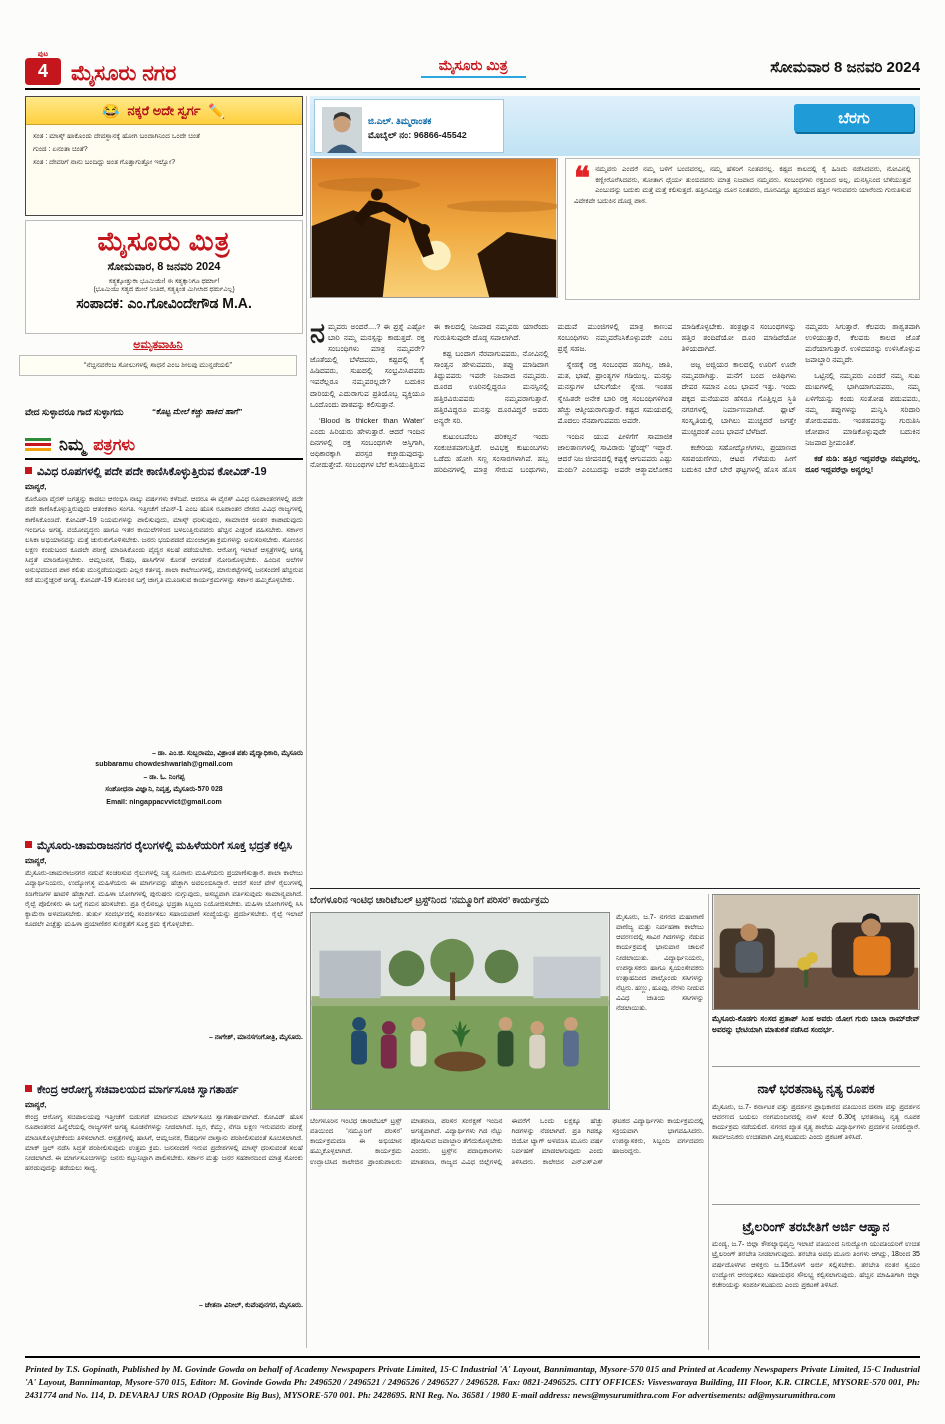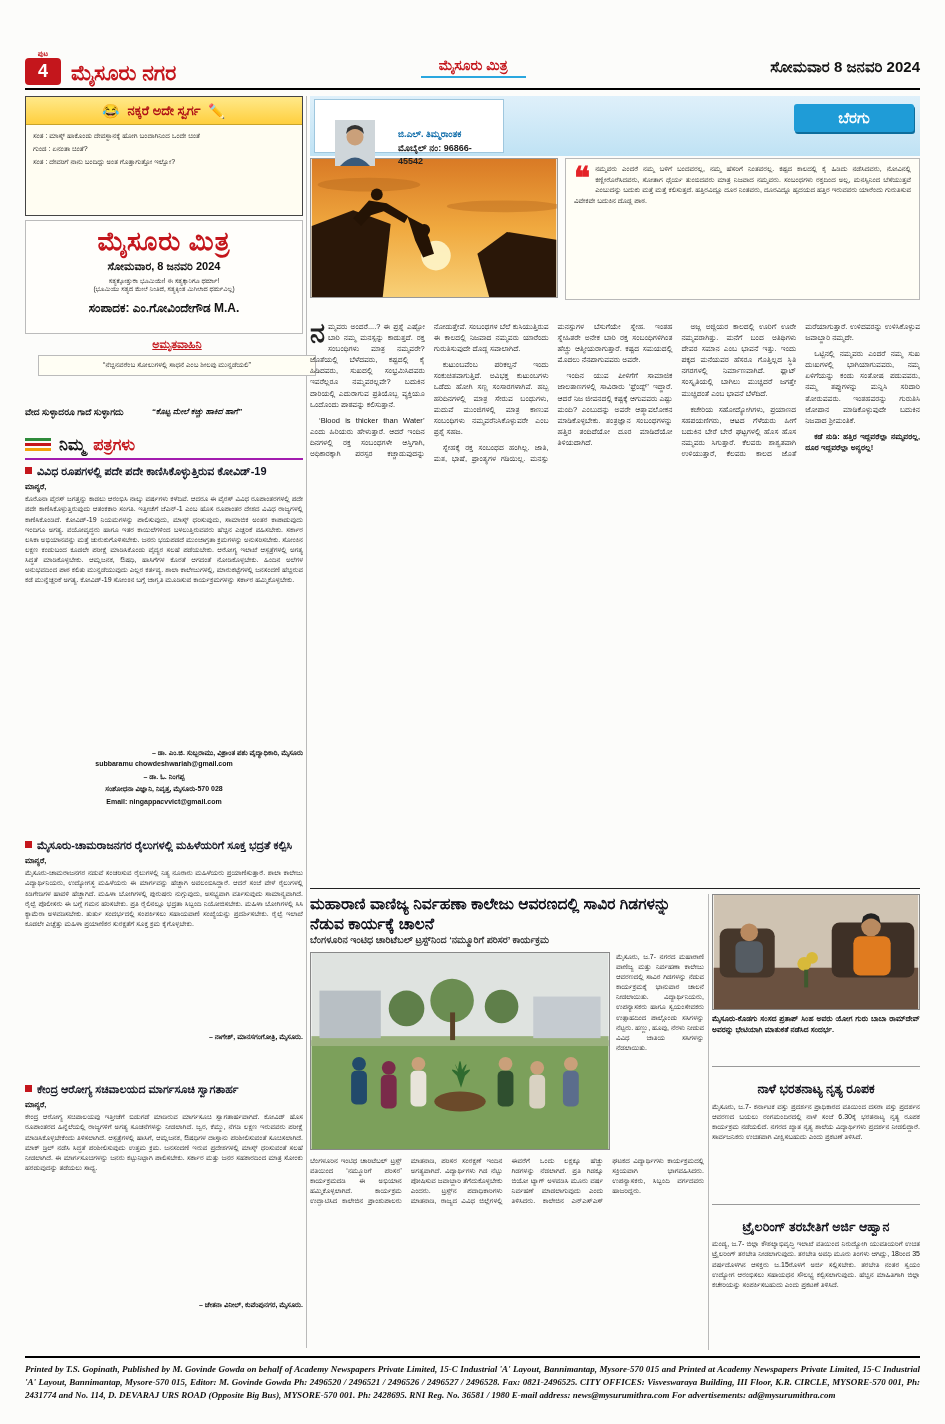--- a/index.html
+++ b/index.html
@@ -27,48 +27,48 @@
   .joke-title{font-size:13px;font-weight:bold;color:#b01116}
   .joke-emoji{font-size:14px}
   .joke-body{padding:5px 7px;font-size:7px;line-height:1.6;text-align:left}
   .joke-body div{margin-bottom:2px}
 
   .mhbox{left:25px;top:220px;width:278px;height:114px;border:1px solid #bbb;text-align:center;padding-top:6px;background:#fffefb}
   .mh-title{font-family:"Liberation Serif",serif;font-size:26px;font-weight:bold;color:#c4161c;letter-spacing:1px}
   .mh-date{font-size:11px;font-weight:bold;margin-top:3px}
   .mh-motto{font-size:6.5px;margin-top:4px;color:#222}
   .mh-motto2{font-size:6.5px;color:#222}
-  .mh-editor{font-size:12px;font-weight:bold;margin-top:8px}
-
-  .amr{left:38px;top:338px;width:278px;height:54px;text-align:center}
+  .mh-editor{font-size:14px;font-weight:bold;margin-top:2px}
+
+  .amr{left:19px;top:338px;width:278px;height:54px;text-align:center}
   .amr-label{font-size:11px;font-weight:bold;color:#c4161c;text-decoration:underline}
   .amr-quote{font-size:7px;margin-top:4px;border:1px solid #bbb;padding:4px 6px;line-height:1.5;background:#fffef4}
 
   .prov{left:25px;top:394px;width:278px;height:36px;display:flex;gap:8px;align-items:center}
   .prov-title{font-size:9px;font-weight:bold;width:44%;line-height:1.35}
   .prov-quote{font-size:8px;font-weight:bold;font-style:italic;width:56%;line-height:1.35}
 
-  .letters-head{left:25px;top:434px;width:278px;height:26px;display:flex;align-items:center;gap:8px;border-bottom:2px solid #a21caf;padding-bottom:3px}
+  .letters-head{left:25px;top:434px;width:278px;height:26px;display:flex;align-items:center;gap:8px;border-bottom:2px solid #000000;padding-bottom:3px}
   .stripes{display:flex;flex-direction:column;gap:2px}
   .stripes span{display:block;width:26px;height:3px}
   .lh-w1{font-size:16px;font-weight:bold;color:#111}
   .lh-w2{font-size:16px;font-weight:bold;color:#c4161c}
 
   .letter{left:25px;width:278px;overflow:hidden}
   .letter-head{display:flex;gap:5px;font-size:11px;font-weight:bold;line-height:1.3;color:#10121f}
   .sq{flex:0 0 auto;width:7px;height:7px;background:#c4161c;margin-top:3px}
   .salut{font-size:7.5px;font-weight:bold;margin:4px 0 2px}
   .t7{font-size:7px;line-height:1.45;text-align:justify}
   .sig{font-size:7px;font-weight:bold;text-align:right;margin-top:3px}
   .sig-extra{font-size:7px;font-weight:bold;text-align:center;line-height:1.5;margin-top:2px}
 
   
   .opinion{left:310px;top:96px;width:610px;height:788px;overflow:hidden}
   .op-strip{position:relative;height:60px;background:linear-gradient(#dff0fa,#bfe2f4)}
-  .author-card{position:absolute;left:4px;top:3px;width:190px;height:54px;background:#fff;border:1px solid #9fc7de;display:flex;gap:23px;padding:20px}
+  .author-card{position:absolute;left:4px;top:3px;width:190px;height:54px;background:#fff;border:1px solid #9fc7de;display:flex;gap:6px;padding:7px}
   .author-photo{width:40px;height:46px;flex:0 0 auto}
   .author-meta{font-size:9px;line-height:1.5;padding-top:8px}
   .author-name{color:#0b6aa8;font-weight:bold}
   .author-mobile{font-weight:bold;color:#222}
   .kicker{position:absolute;right:6px;top:8px;width:120px;height:28px;background:#1f9cd7;color:#fff;font-size:15px;font-weight:bold;display:flex;align-items:center;justify-content:center;border-radius:3px;box-shadow:1px 2px 0 #0d6d9c}
   .op-headline{height:50px;display:flex;align-items:center;justify-content:center;font-size:33px;font-weight:bold;color:#e42328}
   .op-media{display:flex;height:142px;gap:7px;margin-top:2px}
   .op-img{width:248px;height:140px;flex:0 0 auto;border:1px solid #999}
   .op-quote{flex:1;border:1px solid #b9b9b9;background:#fffef6;padding:5px 8px;position:relative}
   .qmark{font-size:30px;color:#e42328;line-height:0.8;float:left;margin:2px 5px 0 0;font-family:"Liberation Serif",serif;font-weight:bold}
@@ -234,33 +234,33 @@
         <path d="M97 58 L112 66 L119 80 L124 96 L113 100 L105 83 Z" fill="#241305"></path>
       </svg>
       <div class="op-quote">
         <span class="qmark">❝</span>
         <p>ನಮ್ಮವರು ಎಂದರೆ ನಮ್ಮ ಬಳಿಗೆ ಬಂದವರಲ್ಲ, ನಮ್ಮ ಹೆಸರಿಗೆ ನಿಂತವರಲ್ಲ. ಕಷ್ಟದ ಕಾಲದಲ್ಲಿ ಕೈ ಹಿಡಿದು ನಡೆಸಿದವರು, ನೋವಿನಲ್ಲಿ ಕಣ್ಣೀರೊರೆಸಿದವರು, ಸೋತಾಗ ಧೈರ್ಯ ತುಂಬಿದವರು ಮಾತ್ರ ನಿಜವಾದ ನಮ್ಮವರು. ಸಂಬಂಧಗಳು ರಕ್ತದಿಂದ ಅಲ್ಲ, ಮನಸ್ಸಿನಿಂದ ಬೆಸೆಯುತ್ತವೆ ಎಂಬುದನ್ನು ಬದುಕು ಮತ್ತೆ ಮತ್ತೆ ಕಲಿಸುತ್ತದೆ. ಹತ್ತಿರವಿದ್ದೂ ದೂರ ನಿಂತವರು, ದೂರವಿದ್ದೂ ಹೃದಯದ ಹತ್ತಿರ ಇರುವವರು ಯಾರೆಂದು ಗುರುತಿಸುವ ವಿವೇಕವೇ ಬದುಕಿನ ದೊಡ್ಡ ಪಾಠ.</p>
       </div>
     </div>
     <div class="op-body">
       <p class="first">ನಮ್ಮವರು ಅಂದರೆ....? ಈ ಪ್ರಶ್ನೆ ಎಷ್ಟೋ ಬಾರಿ ನಮ್ಮ ಮನಸ್ಸನ್ನು ಕಾಡುತ್ತದೆ. ರಕ್ತ ಸಂಬಂಧಿಗಳು ಮಾತ್ರ ನಮ್ಮವರೇ? ಜೊತೆಯಲ್ಲಿ ಬೆಳೆದವರು, ಕಷ್ಟದಲ್ಲಿ ಕೈ ಹಿಡಿದವರು, ಸುಖದಲ್ಲಿ ಸಂಭ್ರಮಿಸಿದವರು ಇವರೆಲ್ಲರೂ ನಮ್ಮವರಲ್ಲವೇ? ಬದುಕಿನ ದಾರಿಯಲ್ಲಿ ಎದುರಾಗುವ ಪ್ರತಿಯೊಬ್ಬ ವ್ಯಕ್ತಿಯೂ ಒಂದೊಂದು ಪಾಠವನ್ನು ಕಲಿಸುತ್ತಾನೆ.</p>
       <p>‘Blood is thicker than Water’ ಎಂದು ಹಿರಿಯರು ಹೇಳುತ್ತಾರೆ. ಆದರೆ ಇಂದಿನ ದಿನಗಳಲ್ಲಿ ರಕ್ತ ಸಂಬಂಧಗಳೇ ಆಸ್ತಿಗಾಗಿ, ಅಧಿಕಾರಕ್ಕಾಗಿ ಪರಸ್ಪರ ಕಚ್ಚಾಡುವುದನ್ನು ನೋಡುತ್ತೇವೆ. ಸಂಬಂಧಗಳ ಬೆಲೆ ಕುಸಿಯುತ್ತಿರುವ ಈ ಕಾಲದಲ್ಲಿ ನಿಜವಾದ ನಮ್ಮವರು ಯಾರೆಂದು ಗುರುತಿಸುವುದೇ ದೊಡ್ಡ ಸವಾಲಾಗಿದೆ.</p>
+      <p>ಕಷ್ಟ ಬಂದಾಗ ನೆರವಾಗುವವರು, ನೋವಿನಲ್ಲಿ ಸಾಂತ್ವನ ಹೇಳುವವರು, ತಪ್ಪು ಮಾಡಿದಾಗ ತಿದ್ದುವವರು ಇವರೇ ನಿಜವಾದ ನಮ್ಮವರು. ದೂರದ ಊರಿನಲ್ಲಿದ್ದರೂ ಮನಸ್ಸಿನಲ್ಲಿ ಹತ್ತಿರವಿರುವವರು ನಮ್ಮವರಾಗುತ್ತಾರೆ. ಹತ್ತಿರವಿದ್ದರೂ ಮನಸ್ಸು ದೂರವಿದ್ದರೆ ಅವರು ಅನ್ಯರೇ ಸರಿ.</p>
       <p>ಕುಟುಂಬವೆಂಬ ಪರಿಕಲ್ಪನೆ ಇಂದು ಸಂಕುಚಿತವಾಗುತ್ತಿದೆ. ಅವಿಭಕ್ತ ಕುಟುಂಬಗಳು ಒಡೆದು ಹೋಗಿ ಸಣ್ಣ ಸಂಸಾರಗಳಾಗಿವೆ. ಹಬ್ಬ ಹರಿದಿನಗಳಲ್ಲಿ ಮಾತ್ರ ಸೇರುವ ಬಂಧುಗಳು, ಮದುವೆ ಮುಂಜಿಗಳಲ್ಲಿ ಮಾತ್ರ ಕಾಣುವ ಸಂಬಂಧಿಗಳು ನಮ್ಮವರೆನಿಸಿಕೊಳ್ಳುವರೇ ಎಂಬ ಪ್ರಶ್ನೆ ಸಹಜ.</p>
       <p>ಸ್ನೇಹಕ್ಕೆ ರಕ್ತ ಸಂಬಂಧದ ಹಂಗಿಲ್ಲ. ಜಾತಿ, ಮತ, ಭಾಷೆ, ಪ್ರಾಂತ್ಯಗಳ ಗಡಿಯಿಲ್ಲ. ಮನಸ್ಸು ಮನಸ್ಸುಗಳ ಬೆಸುಗೆಯೇ ಸ್ನೇಹ. ಇಂತಹ ಸ್ನೇಹಿತರೇ ಅನೇಕ ಬಾರಿ ರಕ್ತ ಸಂಬಂಧಿಗಳಿಗಿಂತ ಹೆಚ್ಚು ಆತ್ಮೀಯರಾಗುತ್ತಾರೆ. ಕಷ್ಟದ ಸಮಯದಲ್ಲಿ ಮೊದಲು ನೆನಪಾಗುವವರು ಅವರೇ.</p>
       <p>ಇಂದಿನ ಯುವ ಪೀಳಿಗೆಗೆ ಸಾಮಾಜಿಕ ಜಾಲತಾಣಗಳಲ್ಲಿ ಸಾವಿರಾರು ‘ಫ್ರೆಂಡ್ಸ್’ ಇದ್ದಾರೆ. ಆದರೆ ನಿಜ ಜೀವನದಲ್ಲಿ ಕಷ್ಟಕ್ಕೆ ಆಗುವವರು ಎಷ್ಟು ಮಂದಿ? ಎಂಬುದನ್ನು ಅವರೇ ಆತ್ಮಾವಲೋಕನ ಮಾಡಿಕೊಳ್ಳಬೇಕು. ತಂತ್ರಜ್ಞಾನ ಸಂಬಂಧಗಳನ್ನು ಹತ್ತಿರ ತಂದಿದೆಯೋ ದೂರ ಮಾಡಿದೆಯೋ ತಿಳಿಯದಾಗಿದೆ.</p>
       <p>ಅಜ್ಜ ಅಜ್ಜಿಯರ ಕಾಲದಲ್ಲಿ ಊರಿಗೆ ಊರೇ ನಮ್ಮವರಾಗಿತ್ತು. ಮನೆಗೆ ಬಂದ ಅತಿಥಿಗಳು ದೇವರ ಸಮಾನ ಎಂಬ ಭಾವನೆ ಇತ್ತು. ಇಂದು ಪಕ್ಕದ ಮನೆಯವರ ಹೆಸರೂ ಗೊತ್ತಿಲ್ಲದ ಸ್ಥಿತಿ ನಗರಗಳಲ್ಲಿ ನಿರ್ಮಾಣವಾಗಿದೆ. ಫ್ಲಾಟ್ ಸಂಸ್ಕೃತಿಯಲ್ಲಿ ಬಾಗಿಲು ಮುಚ್ಚಿದರೆ ಜಗತ್ತೇ ಮುಚ್ಚಿದಂತೆ ಎಂಬ ಭಾವನೆ ಬೆಳೆದಿದೆ.</p>
       <p>ಕಚೇರಿಯ ಸಹೋದ್ಯೋಗಿಗಳು, ಪ್ರಯಾಣದ ಸಹಪಯಣಿಗರು, ಆಟದ ಗೆಳೆಯರು ಹೀಗೆ ಬದುಕಿನ ಬೇರೆ ಬೇರೆ ಘಟ್ಟಗಳಲ್ಲಿ ಹೊಸ ಹೊಸ ನಮ್ಮವರು ಸಿಗುತ್ತಾರೆ. ಕೆಲವರು ಶಾಶ್ವತವಾಗಿ ಉಳಿಯುತ್ತಾರೆ, ಕೆಲವರು ಕಾಲದ ಜೊತೆ ಮರೆಯಾಗುತ್ತಾರೆ. ಉಳಿದವರನ್ನು ಉಳಿಸಿಕೊಳ್ಳುವ ಜವಾಬ್ದಾರಿ ನಮ್ಮದೇ.</p>
       <p>ಒಟ್ಟಿನಲ್ಲಿ ನಮ್ಮವರು ಎಂದರೆ ನಮ್ಮ ಸುಖ ದುಃಖಗಳಲ್ಲಿ ಭಾಗಿಯಾಗುವವರು, ನಮ್ಮ ಏಳಿಗೆಯನ್ನು ಕಂಡು ಸಂತೋಷ ಪಡುವವರು, ನಮ್ಮ ತಪ್ಪುಗಳನ್ನು ಮನ್ನಿಸಿ ಸರಿದಾರಿ ತೋರುವವರು. ಇಂತಹವರನ್ನು ಗುರುತಿಸಿ ಜೋಪಾನ ಮಾಡಿಕೊಳ್ಳುವುದೇ ಬದುಕಿನ ನಿಜವಾದ ಶ್ರೀಮಂತಿಕೆ.</p>
       <p class="op-close">ಕಡೆ ನುಡಿ: ಹತ್ತಿರ ಇದ್ದವರೆಲ್ಲಾ ನಮ್ಮವರಲ್ಲ, ದೂರ ಇದ್ದವರೆಲ್ಲಾ ಅನ್ಯರಲ್ಲ!</p>
     </div>
   </div>
   <div class="abs op-rule"></div>
 
   <div class="abs plant">
-    <div class="plant-head">ಮಹಾರಾಣಿ ವಾಣಿಜ್ಯ ನಿರ್ವಹಣಾ ಕಾಲೇಜು ಆವರಣದಲ್ಲಿ ಸಾವಿರ ಗಿಡಗಳನ್ನು ನೆಡುವ ಕಾರ್ಯಕ್ಕೆ ಚಾಲನೆ</div>
     <div class="plant-sub">ಬೆಂಗಳೂರಿನ ಇಂಟಿಧ ಚಾರಿಟೆಬಲ್ ಟ್ರಸ್ಟ್‌ನಿಂದ ‘ನಮ್ಮೂರಿಗೆ ಪರಿಸರ’ ಕಾರ್ಯಕ್ರಮ</div>
     <div class="plant-row">
       <svg class="plant-img" viewBox="0 0 300 198">
         <rect width="300" height="88" fill="#dfe3e0"></rect>
         <rect y="88" width="300" height="110" fill="#7ca05b"></rect>
         <rect y="84" width="300" height="10" fill="#9bb27e"></rect>
         <rect x="8" y="38" width="62" height="48" fill="#b8bfc4"></rect>
         <rect x="224" y="44" width="68" height="42" fill="#c5cbd0"></rect>
         <circle cx="96" cy="56" r="18" fill="#5f7f4a"></circle>
         <circle cx="142" cy="48" r="22" fill="#6b8d52"></circle>

